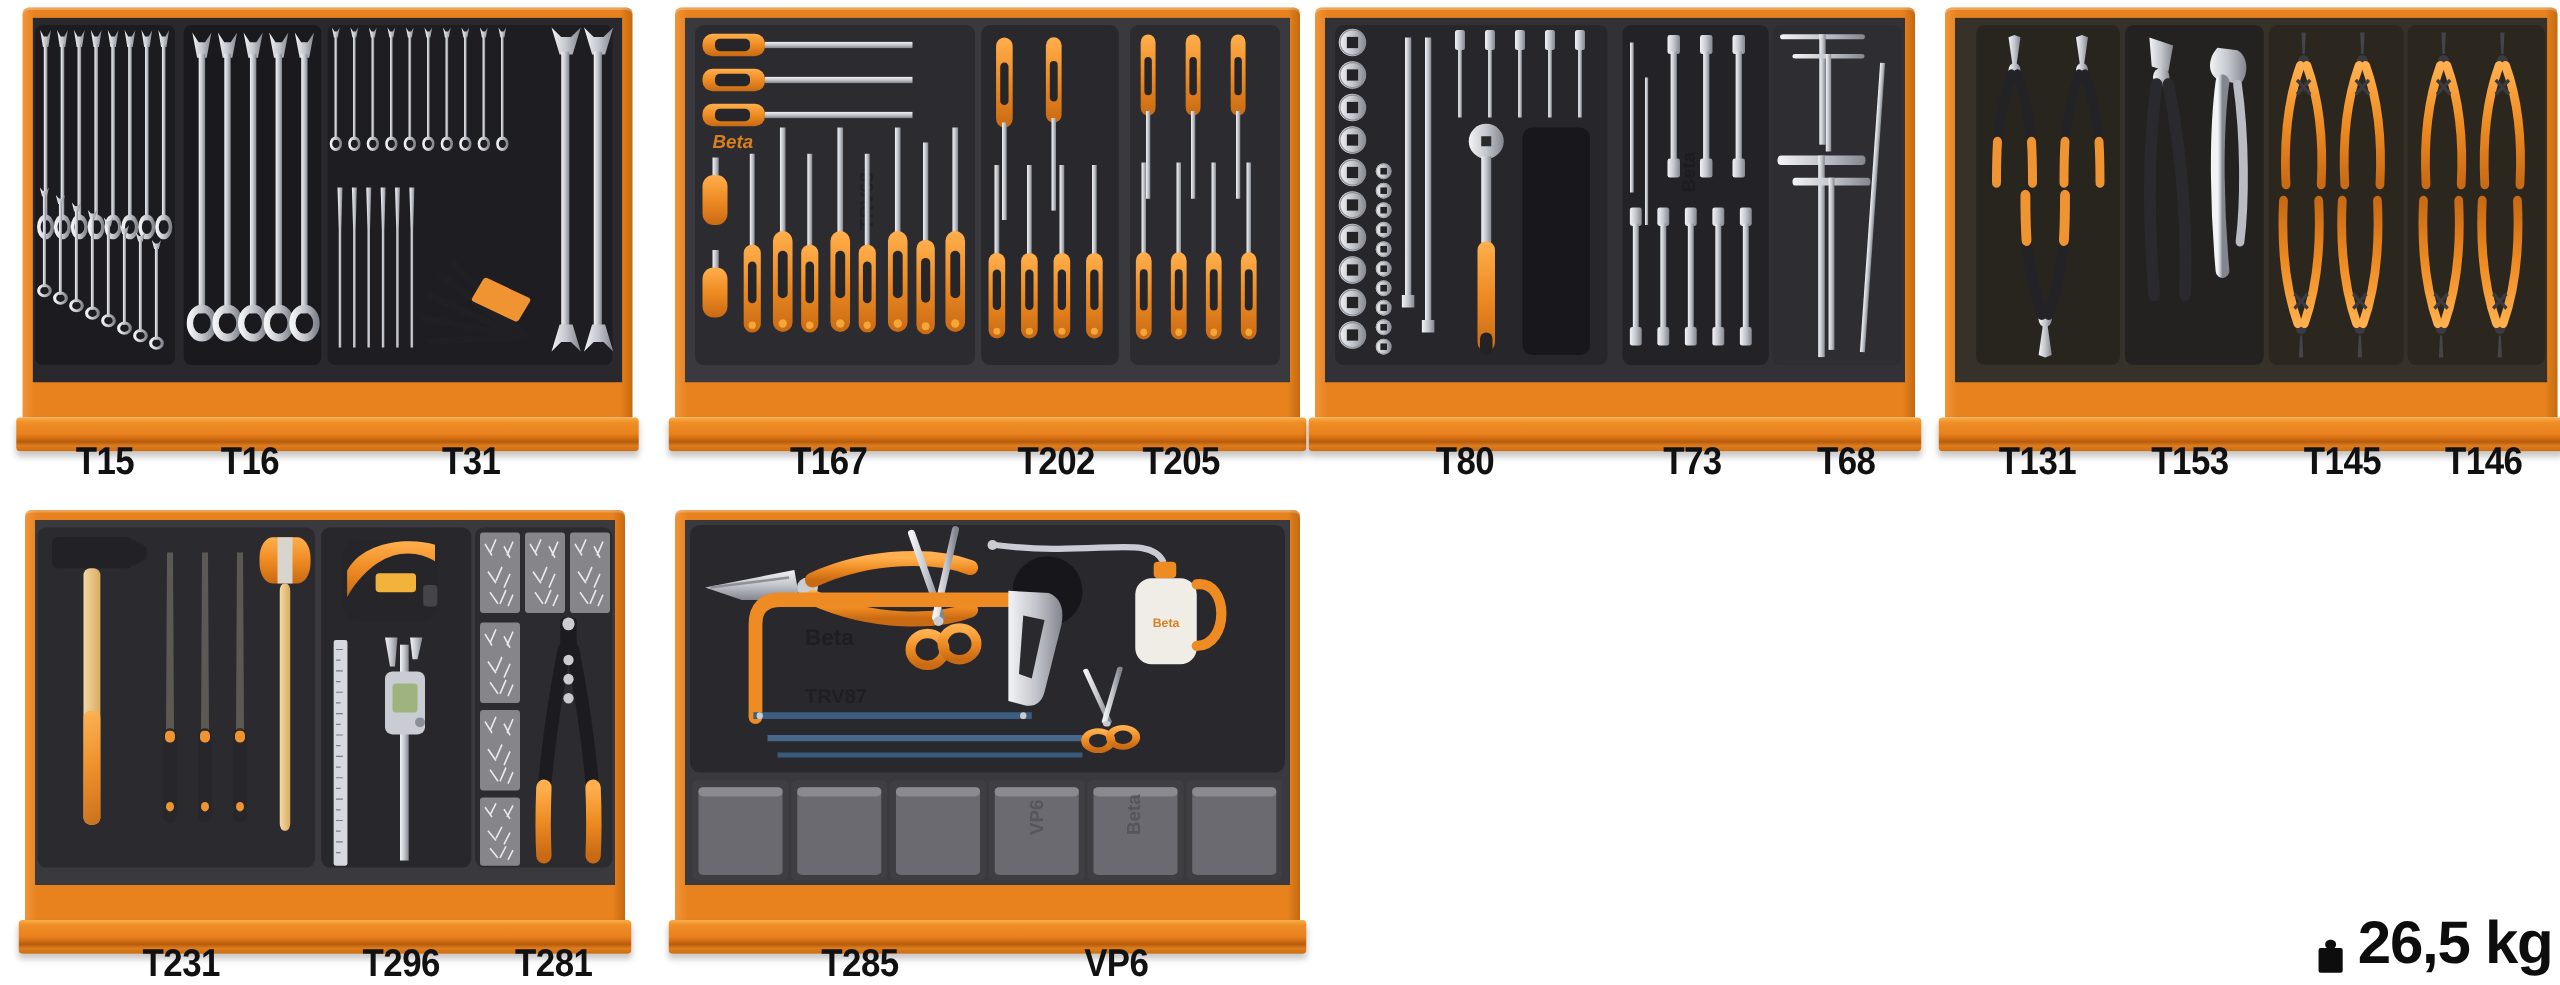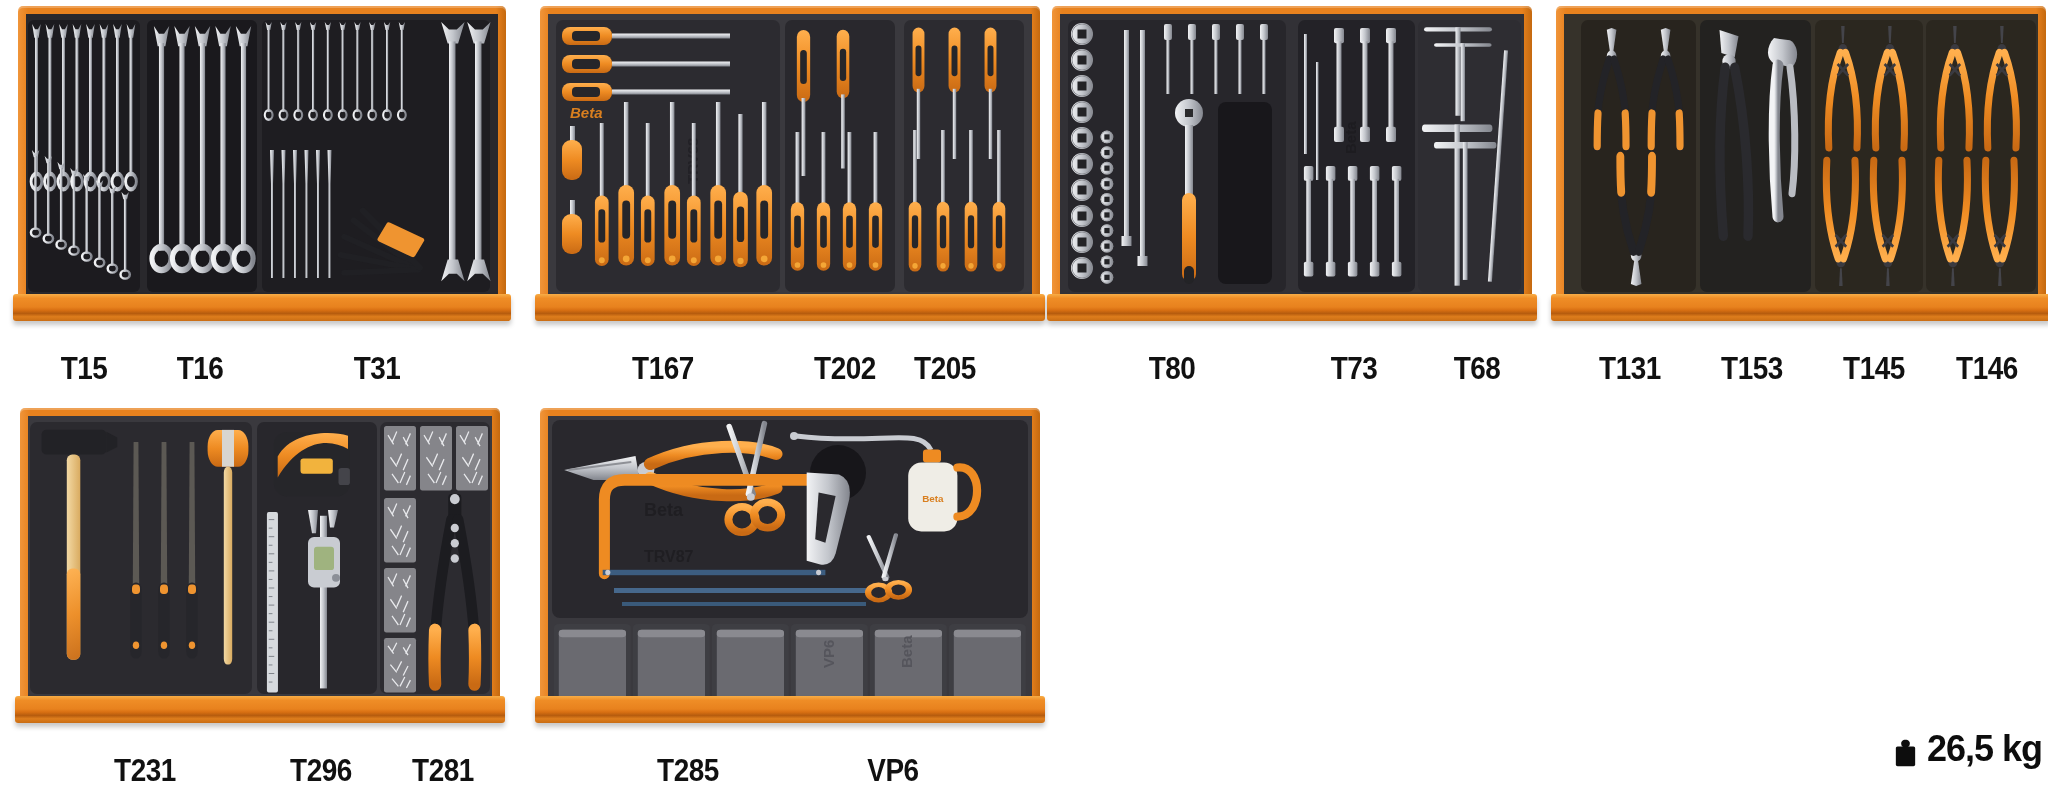--- a/index.html
+++ b/index.html
@@ -2,29 +2,29 @@
 <html><head>
 <meta charset="utf-8">
 <style>
   html,body{margin:0;padding:0}
   body{width:2048px;height:788px;background:#fff;position:relative;overflow:hidden;
        font-family:"Liberation Sans","DejaVu Sans",sans-serif}
   .tray{position:absolute}
   .ttop{padding:8px 8px 0;border-radius:5px 5px 0 0;
         background:linear-gradient(90deg,#f0953a 0,#e8821e 10px,#e8821e calc(100% - 10px),#c4690f 100%);
         box-shadow:inset 0 2px 0 rgba(255,255,255,.25)}
-  .foam{position:relative;height:280px;overflow:hidden}
+  .foam{position:relative;height:320px;overflow:hidden}
   .foam svg{position:absolute;left:0;top:0}
   .rail{position:relative;left:-5px;width:calc(100% + 10px);height:27px;border-radius:3px;
         background:linear-gradient(180deg,#f8ad46 0%,#ef8d26 16%,#e8821e 48%,#d86f12 60%,#b65c0e 72%,#de7d1c 84%,#c96d14 100%);
         box-shadow:0 4px 5px rgba(0,0,0,.22)}
   .lbl{position:absolute;font-size:31px;font-weight:700;color:#111;letter-spacing:-.5px;
        transform:translateX(-50%) scaleX(.9);white-space:nowrap}
   .weight{position:absolute;top:731px;right:6px;display:flex;align-items:flex-end;gap:9px}
-  .weight span{font-size:36px;font-weight:700;color:#0d0d0d;letter-spacing:-1px;line-height:1}
+  .weight span{font-size:48px;font-weight:700;color:#0d0d0d;letter-spacing:-1px;line-height:1}
   text.emb{font-weight:bold}
 </style>
 </head>
 <body>
 
 <svg width="0" height="0" style="position:absolute">
 <defs>
   <linearGradient id="gsil" x1="0" y1="0" x2="1" y2="0">
     <stop offset="0" stop-color="#f2f3f5"></stop>
         <stop offset=".5" stop-color="#c3c6cc"></stop>

